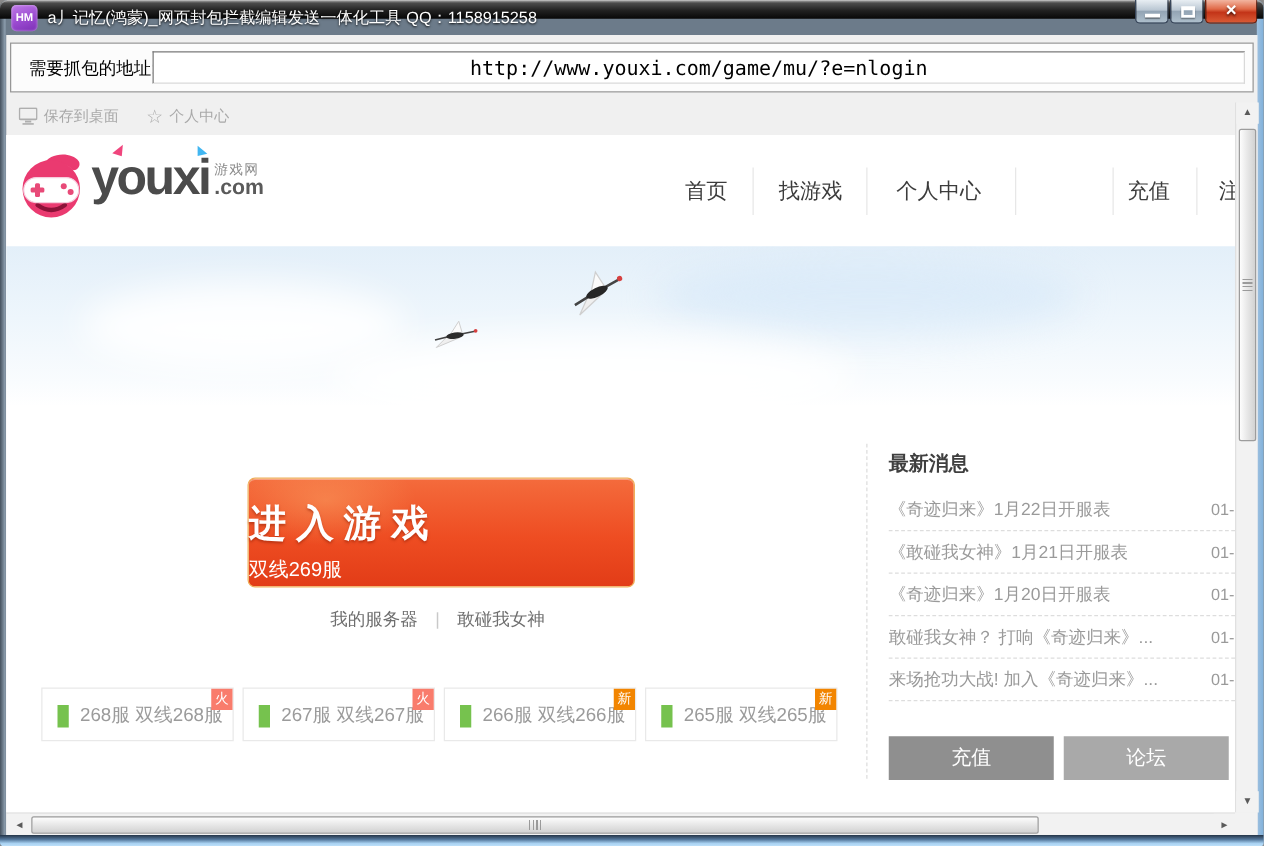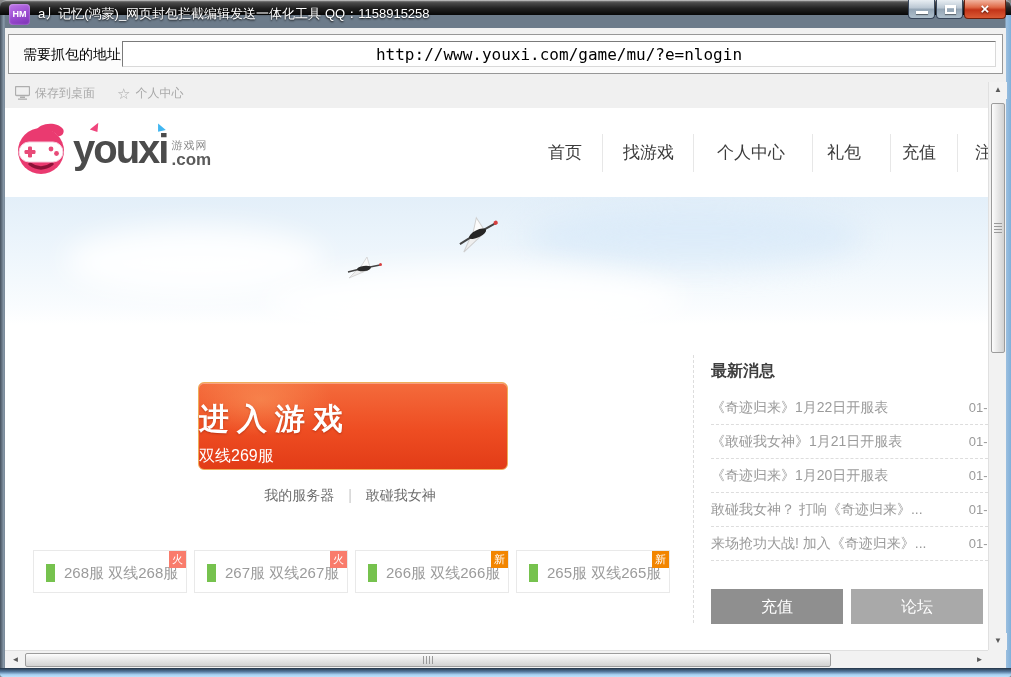--- a/index.html
+++ b/index.html
@@ -63,21 +63,21 @@
   .v-grip { position:absolute; left:2px; top:50%; margin-top:-5px; width:8px; height:10px;
     background:repeating-linear-gradient(180deg,#9a9a9a 0 1px,transparent 1px 3px); }
   .h-thumb { position:absolute; left:20px; top:2px; width:806px; height:14px; border:1px solid #9c9c9c; border-radius:2px;
     background:linear-gradient(180deg,#fdfdfd,#e9e9e9 45%,#d2d2d2); cursor:pointer; }
   .h-grip { position:absolute; top:2px; left:50%; margin-left:-5px; height:8px; width:10px;
     background:repeating-linear-gradient(90deg,#9a9a9a 0 1px,transparent 1px 3px); }
   .sb-corner { position:absolute; left:983px; top:542px; width:18px; height:18px; background:#f2f2f2; }
 
   
   .site-header { position:absolute; left:0; top:0; width:983px; height:89px; background:#fff; }
-  .logo { position:absolute; left:10px; top:14px; display:flex; align-items:center; cursor:pointer; }
+  .logo { position:absolute; left:10px; top:14px; display:flex; align-items:flex-start; cursor:pointer; }
   .logo-text { position:relative; margin-left:6px; font-size:40px; font-weight:bold; color:#4b4b4b; letter-spacing:-2px; line-height:40px; }
   .tri-pink { position:absolute; left:18px; top:-7px; width:0; height:0;
     border-left:6px solid transparent; border-right:2px solid transparent; border-bottom:9px solid #f0457d; transform:rotate(18deg); }
   .tri-blue { position:absolute; right:2px; top:-6px; width:0; height:0;
     border-left:2px solid transparent; border-right:6px solid transparent; border-bottom:8px solid #41b6f1; transform:rotate(-14deg); }
   .logo-suffix { margin-left:4px; padding-top:6px; }
   .logo-cn { font-size:11px; color:#8a8a8a; letter-spacing:1px; }
   .logo-com { font-size:17px; font-weight:bold; color:#5a5a5a; line-height:14px; }
 
   .site-nav { position:absolute; left:0; top:0; width:983px; height:89px; }
@@ -194,21 +194,20 @@
             </div>
           </div>
 
           <div class="site-nav">
             <div class="nav-item" style="left:543px">首页</div>
             <div class="nav-sep" style="left:597px"></div>
             <div class="nav-item" style="left:618px">找游戏</div>
             <div class="nav-sep" style="left:688px"></div>
             <div class="nav-item" style="left:712px">个人中心</div>
             <div class="nav-sep" style="left:807px"></div>
-            <div class="nav-item" style="left:822px">礼包</div>
             <div class="nav-sep" style="left:885px"></div>
             <div class="nav-item" style="left:897px">充值</div>
             <div class="nav-sep" style="left:952px"></div>
             <div class="nav-item" style="left:970px">注</div>
           </div>
         </div>
 
         <div class="banner">
           <div class="cloud c1"></div>
           <div class="cloud c2"></div>

